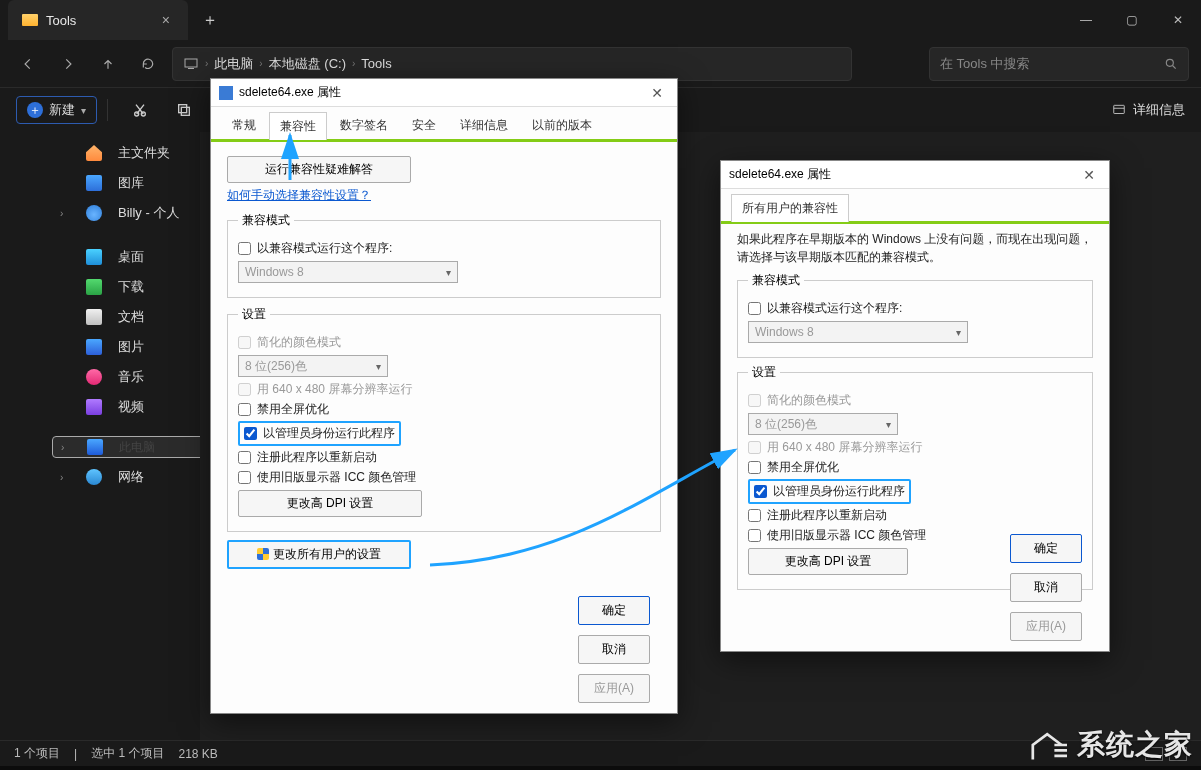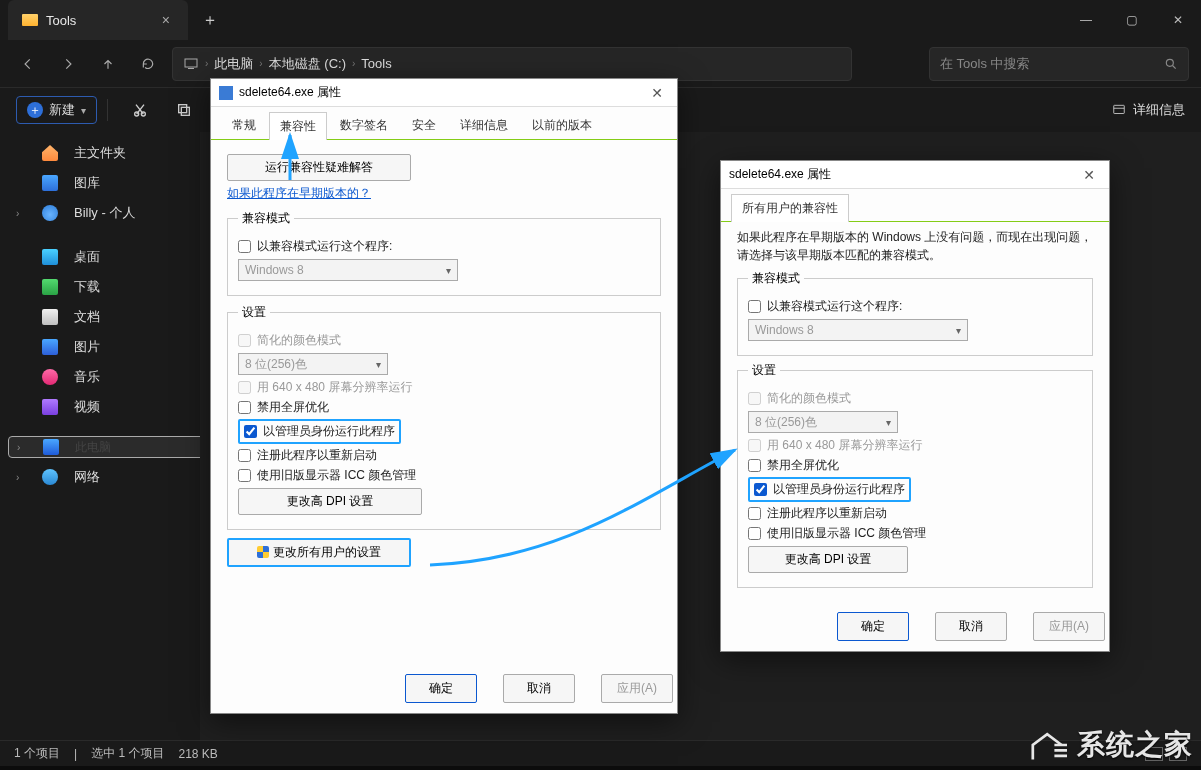--- a/index.html
+++ b/index.html
@@ -28,21 +28,21 @@
   .newbtn { display: flex; align-items: center; gap: 6px; padding: 4px 10px; border: 1px solid #2d5bb0; border-radius: 4px; }
   .newbtn .plusc { width: 16px; height: 16px; border-radius: 50%; background: #2d6fd9; display:flex; align-items:center; justify-content:center; color:#fff; font-size:12px; }
   .cmdicon { width: 32px; height: 32px; display:flex; align-items:center; justify-content:center; color:#ccc; margin-left: 6px; }
   .cmdsep { width:1px; height:22px; background:#333; margin: 0 4px; }
   .detailsbtn { margin-left: auto; display:flex; align-items:center; gap:6px; }
   .detailsbtn svg { width:16px; height:14px; stroke:#ccc; fill:none; stroke-width:1.5; }
 
   
   .body { display: flex; height: calc(770px - 40px - 48px - 44px - 26px); background: #1a1a1a; }
   .sidebar { width: 200px; padding: 6px 8px; font-size: 13px; color: #ddd; }
-  .sidebar .item { display:flex; align-items:center; gap:16px; padding: 6px 8px; border-radius:4px; }
+  .sidebar .item { display:flex; align-items:center; gap:16px; padding: 6px 8px; border-radius:4px;margin-left:44px; }
   .sidebar .item.sel { background: #2b2b2b; }
   .sidebar .group { margin-top: 14px; }
   .sidebar .chev { width:10px; color:#888; font-size:10px; }
   .ico { width:16px; height:16px; display:inline-block; border-radius:2px; }
   .ico-home  { background: linear-gradient(#ffb46a,#ff8a3d); clip-path: polygon(50% 0,100% 45%,100% 100%,0 100%,0 45%); }
   .ico-pic   { background: linear-gradient(#4aa7ff,#2d6fd9); }
   .ico-cloud { background: radial-gradient(circle at 50% 60%,#69b4ff,#2d7dd9); border-radius:50%; }
   .ico-desk  { background: linear-gradient(#4ad1ff,#1f8fd9); }
   .ico-dl    { background: linear-gradient(#53d96f,#2aa345); }
   .ico-doc   { background: linear-gradient(#f0f0f0,#bfbfbf); }
@@ -59,21 +59,21 @@
   .viewico { width:18px; height:14px; border:1px solid #666; }
 
   
   .dialog { position:absolute; background:#fdfdfd; border:1px solid #888; color:#000; font-size:12px; box-shadow: 0 8px 28px rgba(0,0,0,.5); }
   .dlg1 { left:210px; top:78px; width:468px; height:636px; }
   .dlg2 { left:720px; top:160px; width:390px; height:492px; }
   .dlg-titlebar { height:28px; display:flex; align-items:center; padding:0 8px; background:#fff; border-bottom:1px solid #ddd; }
   .dlg-titlebar .app-ico { width:14px; height:14px; background:#3a7bd5; margin-right:6px; }
   .dlg-titlebar .close { margin-left:auto; font-size:14px; color:#555; padding:0 6px; }
 
-  .tabs { display:flex; padding: 4px 10px 0; gap:2px; border-bottom:1px solid #84cc16; }
+  .tabs { display:flex; padding: 4px 10px 0; gap:2px; border-bottom:3px solid #84cc16; }
   .tabs .t { padding:5px 10px; font-size:12px; color:#333; border:1px solid transparent; border-bottom:none; position:relative; }
   .tabs .t.active { border-color:#ccc; background:#fff; top:1px; }
 
   .panel { padding: 10px 16px; }
   .panel p { font-size:12px; color:#222; line-height:1.5; margin-bottom:6px; white-space:pre-line; }
   .wbtn { display:block; text-align:center; border:1px solid #aaa; background:#f6f6f6; border-radius:2px; padding:4px 0; font-size:12px; margin:4px 0; }
   .wbtn.wide { width:184px; }
   .link { color:#0b58d0; text-decoration:underline; }
 
   fieldset { border:1px solid #ccc; padding:8px 10px 10px; margin:8px 0; }
@@ -81,21 +81,21 @@
   .chk { display:flex; align-items:center; gap:6px; margin:3px 0; font-size:12px; color:#222; }
   .chk input { width:13px; height:13px; accent-color:#0b58d0; }
   .sel { width:220px; height:22px; border:1px solid #aaa; background:#fff; display:flex; align-items:center; padding:0 6px; font-size:12px; margin:4px 0; color:#444; position:relative; }
   .sel.sm { width:150px; }
   .sel::after { content:"▾"; position:absolute; right:6px; color:#666; font-size:10px; }
   .sel.dis { color:#999; background:#f3f3f3; }
   .disabled { color:#999; }
 
   .hl { border:2px solid #1fa3ff; padding:2px 4px; border-radius:2px; }
 
-  .dlg-buttons { position:absolute; bottom:10px; right:4px; display:flex; gap:26px; }
+  .dlg-buttons { position:absolute; bottom:10px; right:27px; display:flex; gap:10px;flex-direction:column; }
   .dlg-buttons .b { min-width:72px; text-align:center; border:1px solid #aaa; background:#f6f6f6; padding:5px 12px; font-size:12px; border-radius:2px; }
   .dlg-buttons .b.primary { border-color:#0b58d0; }
   .dlg-buttons .b.dis { color:#999; }
 
   .dlg2 .panel { padding-top:6px; }
   .dlg2 fieldset { margin:6px 0; }
 
   
   svg.overlay { position:absolute; left:0; top:0; pointer-events:none; }
 
@@ -278,21 +278,21 @@
   <div class="tabs">
     <div class="t">常规</div>
     <div class="t active">兼容性</div>
     <div class="t">数字签名</div>
     <div class="t">安全</div>
     <div class="t">详细信息</div>
     <div class="t">以前的版本</div>
   </div>
   <div class="panel">
     <div class="wbtn wide">运行兼容性疑难解答</div>
-    <a class="link" href="#">如果此程序在早期版本的？</a>
+    <a class="link" href="#">如何手动选择兼容性设置？</a>
 
     <fieldset>
       <legend>兼容模式</legend>
       <label class="chk">
           <input type="checkbox" style="">
           <span>以兼容模式运行这个程序:</span>
         </label>
       <div class="sel dis">Windows 8</div>
     </fieldset>
 

